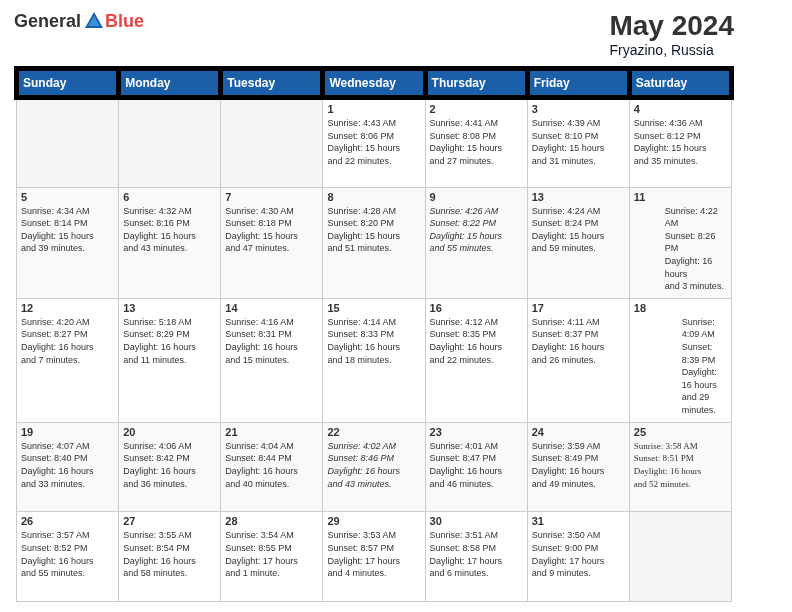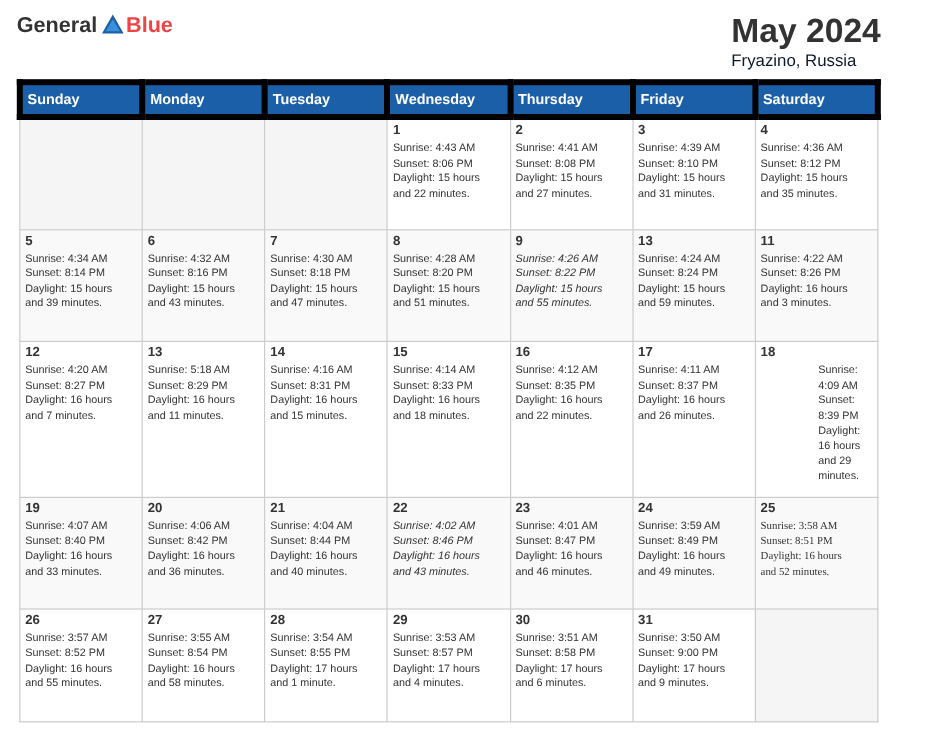--- a/index.html
+++ b/index.html
@@ -200,21 +200,21 @@
           </td>
           <td>
             <span class="day-number">13</span>
             <div class="day-info" style="white-space: pre-line;">Sunrise: 4:24 AM
 Sunset: 8:24 PM
 Daylight: 15 hours
 and 59 minutes.</div>
           </td>
           <td>
             <span class="day-number">11</span>
-            <div class="day-info" style="white-space: pre-line;">Sunrise: 4:22 AM
+            <div class="day-info" style="white-space: pre-line; margin-left: 31px;">Sunrise: 4:22 AM
 Sunset: 8:26 PM
 Daylight: 16 hours
 and 3 minutes.</div>
           </td>
         </tr>
         <tr>
           <td>
             <span class="day-number">12</span>
             <div class="day-info" style="white-space: pre-line;">Sunrise: 4:20 AM
 Sunset: 8:27 PM

